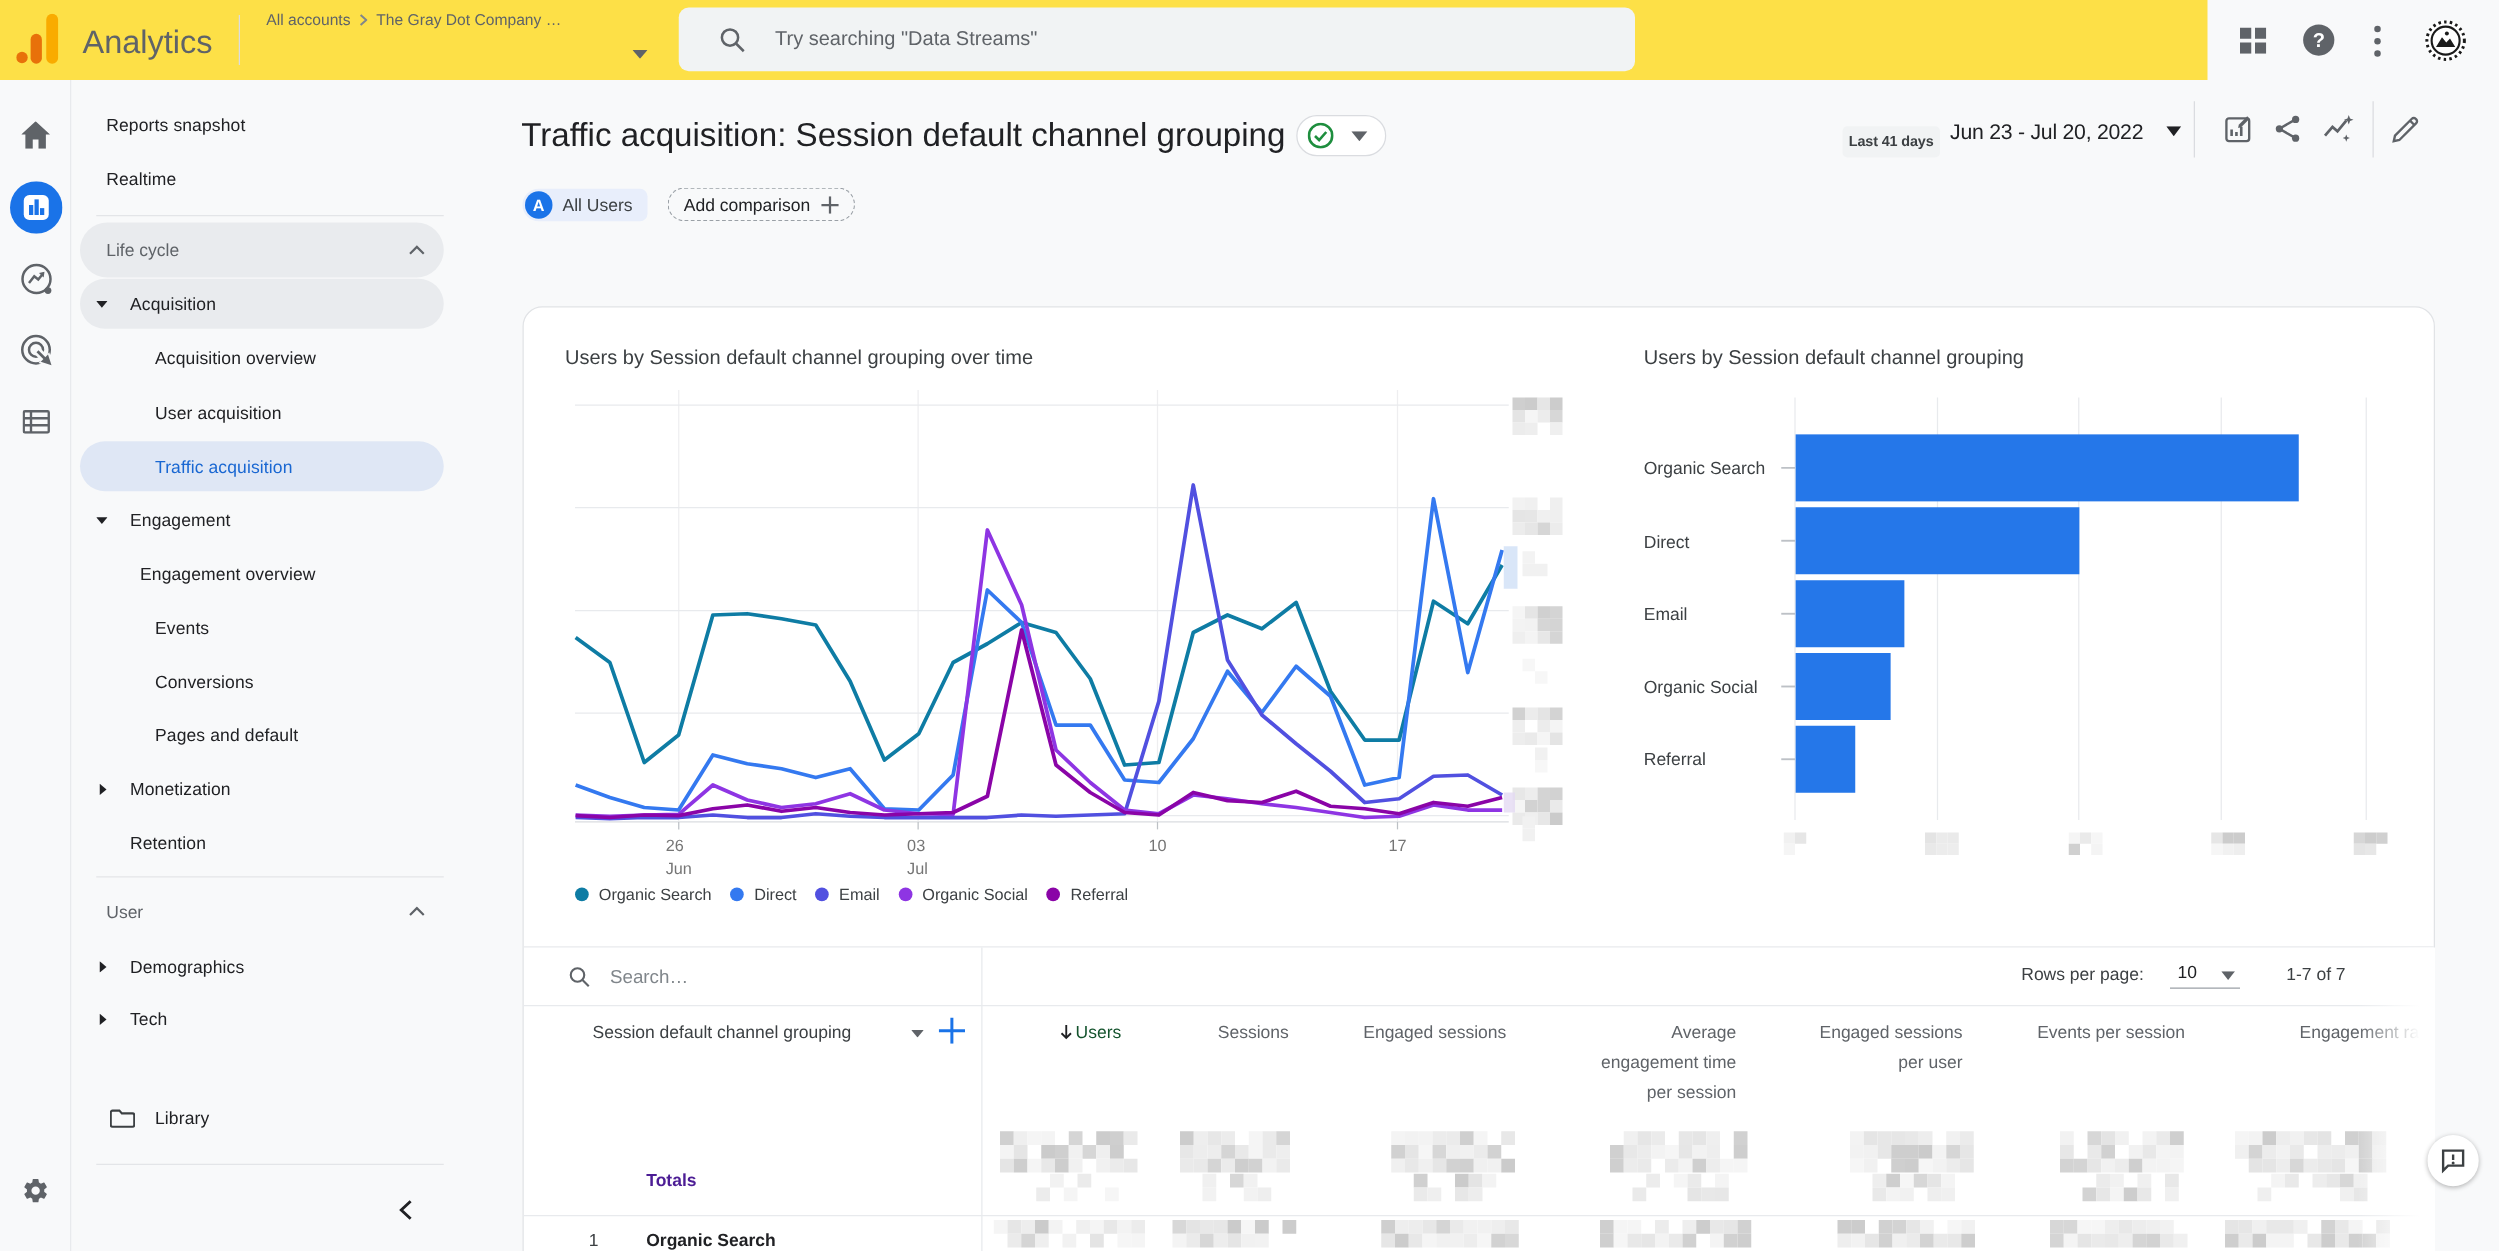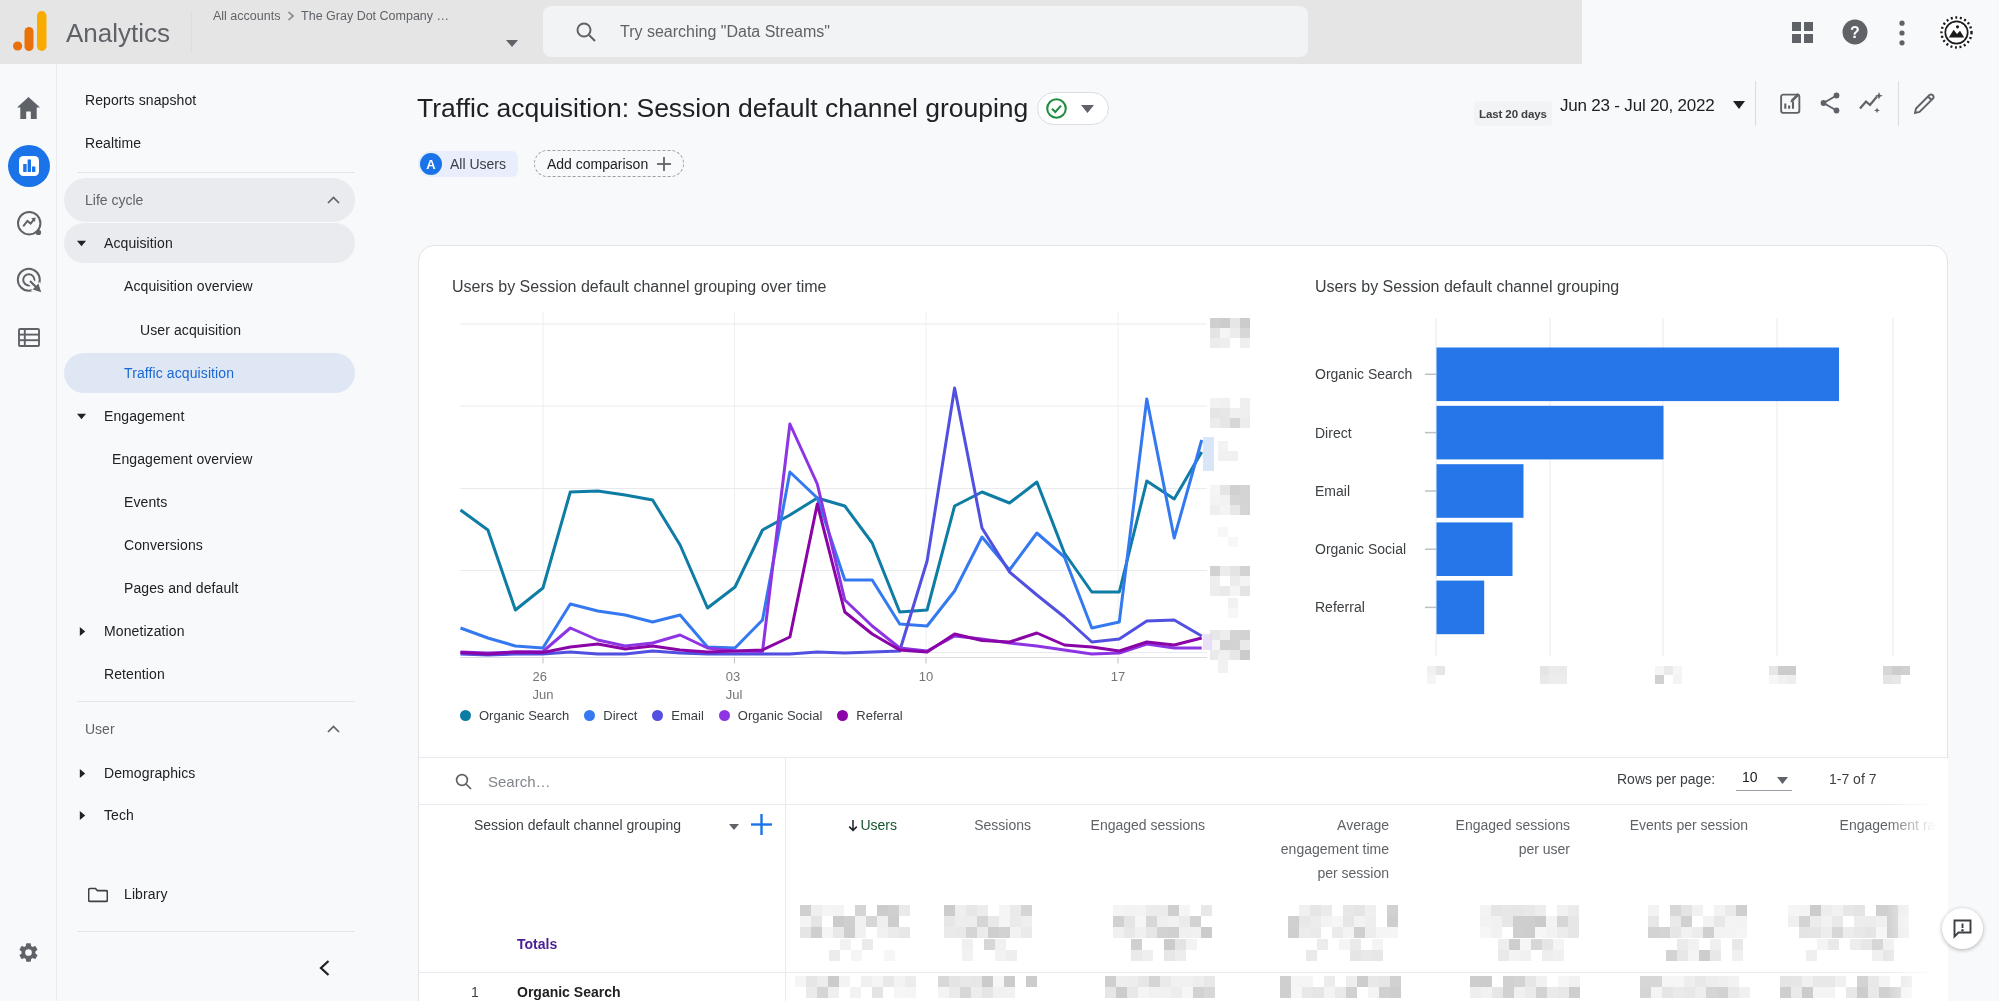--- a/index.html
+++ b/index.html
@@ -1,16 +1,16 @@
 <!DOCTYPE html>
 <html><head><meta charset="utf-8"><style>
 *{margin:0;padding:0;box-sizing:border-box}
 html,body{width:1999px;height:1001px;overflow:hidden;font-family:"Liberation Sans",sans-serif;background:#f8f9fa}
 .abs{position:absolute}
-#hdr{position:absolute;left:0;top:0;width:1582px;height:64px;background:#e5e5e5;z-index:5}
+#hdr{position:absolute;left:0;top:0;width:1766px;height:64px;background:#fde047;z-index:5}
 #rail{position:absolute;left:0;top:64px;width:57px;height:937px;background:#f8f9fa;border-right:1px solid #e8eaed}
 .nv{position:absolute;font-size:14px;color:#202124;transform:translateY(-50%);white-space:nowrap;letter-spacing:.1px}
 .nh{position:absolute;font-size:14px;color:#5f6368;transform:translateY(-50%);white-space:nowrap}
 .sel{color:#1967d2;font-weight:500}
 .nd{position:absolute;left:77px;width:278px;border-top:1px solid #e3e5e8}
 .pill{position:absolute;left:64px;width:291px;border-radius:20px}
 .pill.gray{background:#e9ebee}
 .pill.blue{background:#dfe7f5}
 .t16{position:absolute;font-size:16px;color:#3c4043;white-space:nowrap}
 .ax{position:absolute;font-size:13px;color:#757575;transform:translateX(-50%);white-space:nowrap;text-align:left;line-height:18px}
@@ -115,21 +115,21 @@
 <div class="nh" style="left:85px;top:200px">Life cycle</div>
 <svg class="abs" style="left:327px;top:196px" width="13" height="8" viewBox="0 0 13 8">
     <path d="M1 7 L6.5 1.5 L12 7" stroke="#5f6368" stroke-width="1.7" fill="none"></path>
   </svg>
 <div class="pill gray" style="top:223px;height:40px"></div>
 <svg class="abs" style="left:77px;top:240px" width="9" height="7" viewBox="0 0 9 7">
     <path d="M0 .8 L9 .8 L4.5 6.2 Z" fill="#202124"></path>
   </svg>
 <div class="nv" style="left:104px;top:243px">Acquisition</div>
 <div class="nv" style="left:124px;top:286px">Acquisition overview</div>
-<div class="nv" style="left:140px;top:330px">User acquisition</div>
+<div class="nv" style="left:124px;top:330px">User acquisition</div>
 <div class="pill blue" style="top:353px;height:40px"></div>
 <div class="nv sel" style="left:124px;top:373px">Traffic acquisition</div>
 <svg class="abs" style="left:77px;top:413px" width="9" height="7" viewBox="0 0 9 7">
     <path d="M0 .8 L9 .8 L4.5 6.2 Z" fill="#202124"></path>
   </svg>
 <div class="nv" style="left:104px;top:416px">Engagement</div>
 <div class="nv" style="left:112px;top:459px">Engagement overview</div>
 <div class="nv" style="left:124px;top:502px">Events</div>
 <div class="nv" style="left:124px;top:545px">Conversions</div>
 <div class="nv" style="left:124px;top:588px">Pages and default</div>
@@ -177,21 +177,21 @@
 <div class="abs" style="left:534px;top:150px;height:27px;border:1px dashed #9aa0a6;border-radius:14px;display:flex;align-items:center;padding:0 12px">
   <span style="font-size:14px;color:#202124;font-weight:400">Add comparison</span>
   <svg style="margin-left:9px" width="14" height="14" viewBox="0 0 14 14">
       <g stroke="#5f6368" stroke-width="1.8">
         <line x1="7" y1="0" x2="7" y2="14"></line>
         <line x1="0" y1="7" x2="14" y2="7"></line>
       </g>
     </svg>
 </div>
 
-<div class="abs" style="left:1474px;top:101px;height:25px;background:#f1f3f4;border-radius:4px;display:flex;align-items:center;padding:0 5px;font-size:11.5px;font-weight:bold;color:#3c4043;letter-spacing:-.1px">Last 20 days</div>
+<div class="abs" style="left:1474px;top:101px;height:25px;background:#f1f3f4;border-radius:4px;display:flex;align-items:center;padding:0 5px;font-size:11.5px;font-weight:bold;color:#3c4043;letter-spacing:-.1px">Last 41 days</div>
 <div class="abs" style="left:1560px;top:96px;font-size:17px;font-weight:normal;color:#202124;letter-spacing:-.2px">Jun 23 - Jul 20, 2022</div>
 <svg class="abs" style="left:1733px;top:101px" width="12" height="8" viewBox="0 0 12 8">
     <path d="M0 0 L12 0 L6 8 Z" fill="#202124"></path>
   </svg>
 <div class="abs" style="left:1755px;top:81px;width:1px;height:45px;background:#dadce0"></div>
 <svg class="abs" style="left:1778px;top:91px" width="25" height="25" viewBox="0 0 24 24" fill="none" stroke="#5f6368" stroke-width="1.8">
     <rect x="3" y="3.5" width="17.5" height="17.5" rx="2"></rect>
     <path d="M7 17 v-5 M10.7 17 v-3 M14.4 17 v-7" stroke-width="2"></path>
     <path d="M12.5 8.5 L19 2 20.8 3.8 14.3 10.3 12 11 Z" fill="#5f6368" stroke="none"></path>
   </svg>

